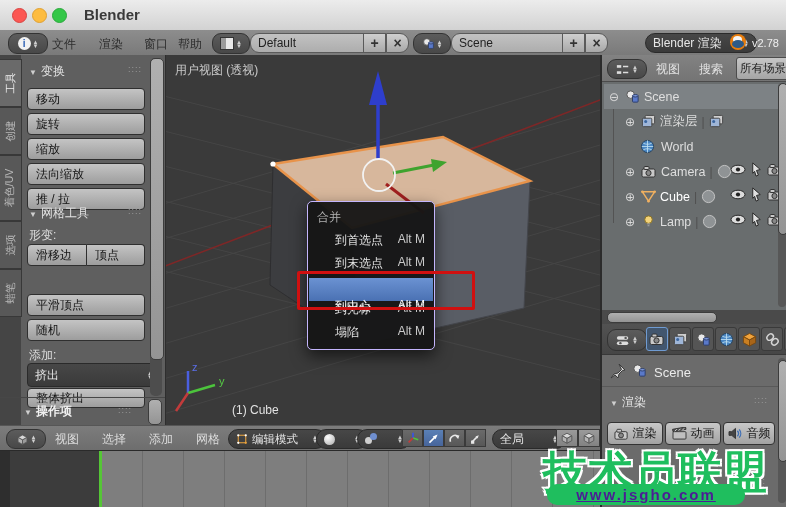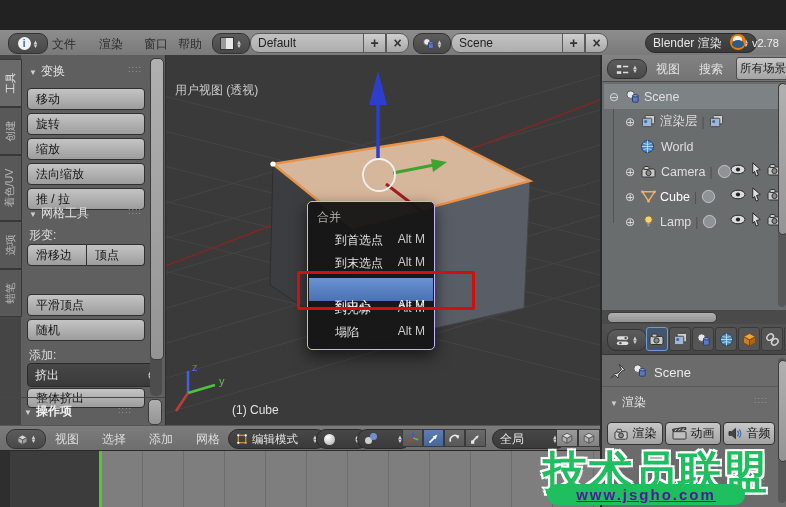--- a/index.html
+++ b/index.html
@@ -180,20 +180,26 @@
           <circle cx="3" cy="13" r="1.5" fill="#fff"></circle>
           <circle cx="13" cy="13" r="1.5" fill="#e8a13c"></circle>
         </symbol>
       <symbol id="sy-lock" viewBox="0 0 16 16">
           <rect x="3" y="7" width="9" height="7" rx="1" fill="#c9c9c9" stroke="#444"></rect>
           <path d="M10 7V5a3 3 0 0 1 6 0" fill="none" stroke="#444" stroke-width="1.6"></path>
         </symbol>
     </defs>
   </svg>
 
+  <div class="abs titlebar">
+    <span class="abs tl" style="left:12px;background:#fc5753;border:1px solid #d84442;"></span>
+    <span class="abs tl" style="left:32px;background:#fdbc40;border:1px solid #dfa133;"></span>
+    <span class="abs tl" style="left:52px;background:#34c748;border:1px solid #2aa93c;"></span>
+    <span class="abs title-text">Blender</span>
+  </div>
 
   <div class="abs menubar">
     <div class="abs darkbtn" style="left:8px;top:3px;width:38px;height:19px;">
       <span style="width:13px;height:13px;border-radius:50%;background:#f2f2f2;color:#2f62b5;font-size:10px;font-weight:bold;display:flex;align-items:center;justify-content:center;">i</span>
       <span class="arrows">
           <span>▲</span>
           <span>▼</span>
         </span>
     </div>
     <span class="abs mb-text" style="left:52px;">文件</span>
@@ -287,21 +293,21 @@
       </g>
 
       <g>
         <line x1="188" y1="338" x2="188" y2="316" stroke="#4a5fe0" stroke-width="2.5"></line>
         <line x1="188" y1="338" x2="215" y2="330" stroke="#4cc43c" stroke-width="2.5"></line>
         <line x1="188" y1="338" x2="176" y2="356" stroke="#c23b3b" stroke-width="2.5"></line>
         <text x="192" y="316" fill="#5a6ee8" font-size="11">z</text>
         <text x="219" y="330" fill="#55cc44" font-size="11">y</text>
       </g>
     </svg>
-    <span class="abs vp-label" style="left:175px;top:7px;margin-top:20px;">用户视图 (透视)</span>
+    <span class="abs vp-label" style="left:175px;top:7px;">用户视图 (透视)</span>
     <span class="abs vp-label" style="left:232px;top:348px;color:#e2e2e2;">(1) Cube</span>
   </div>
 
   <div class="abs tshelf">
     <div class="abs tabcol"></div>
     <div class="vtab active" style="top:4px;height:46px;">
         <span>工具</span>
       </div>
     <div class="vtab" style="top:52px;height:46px;">
         <span>创建</span>

